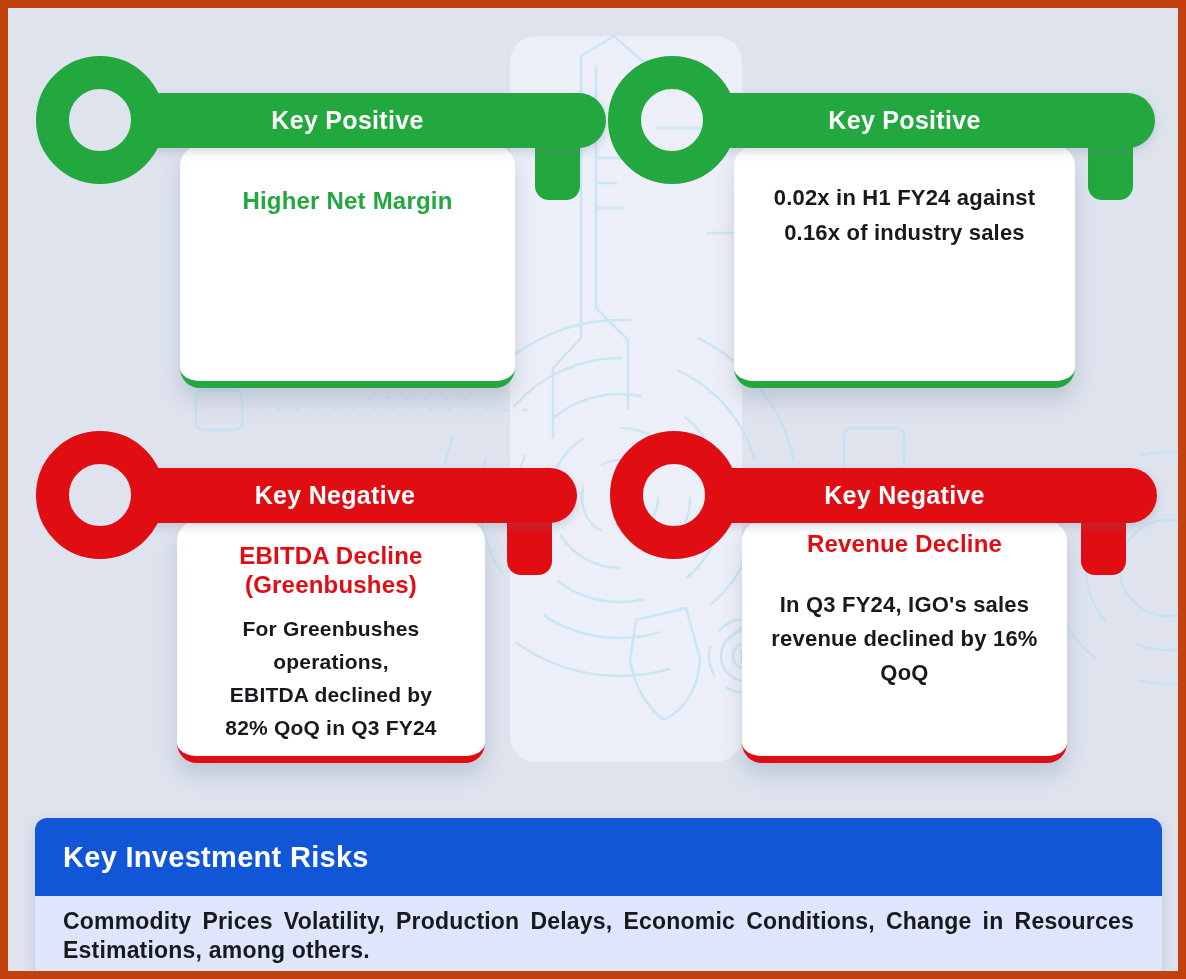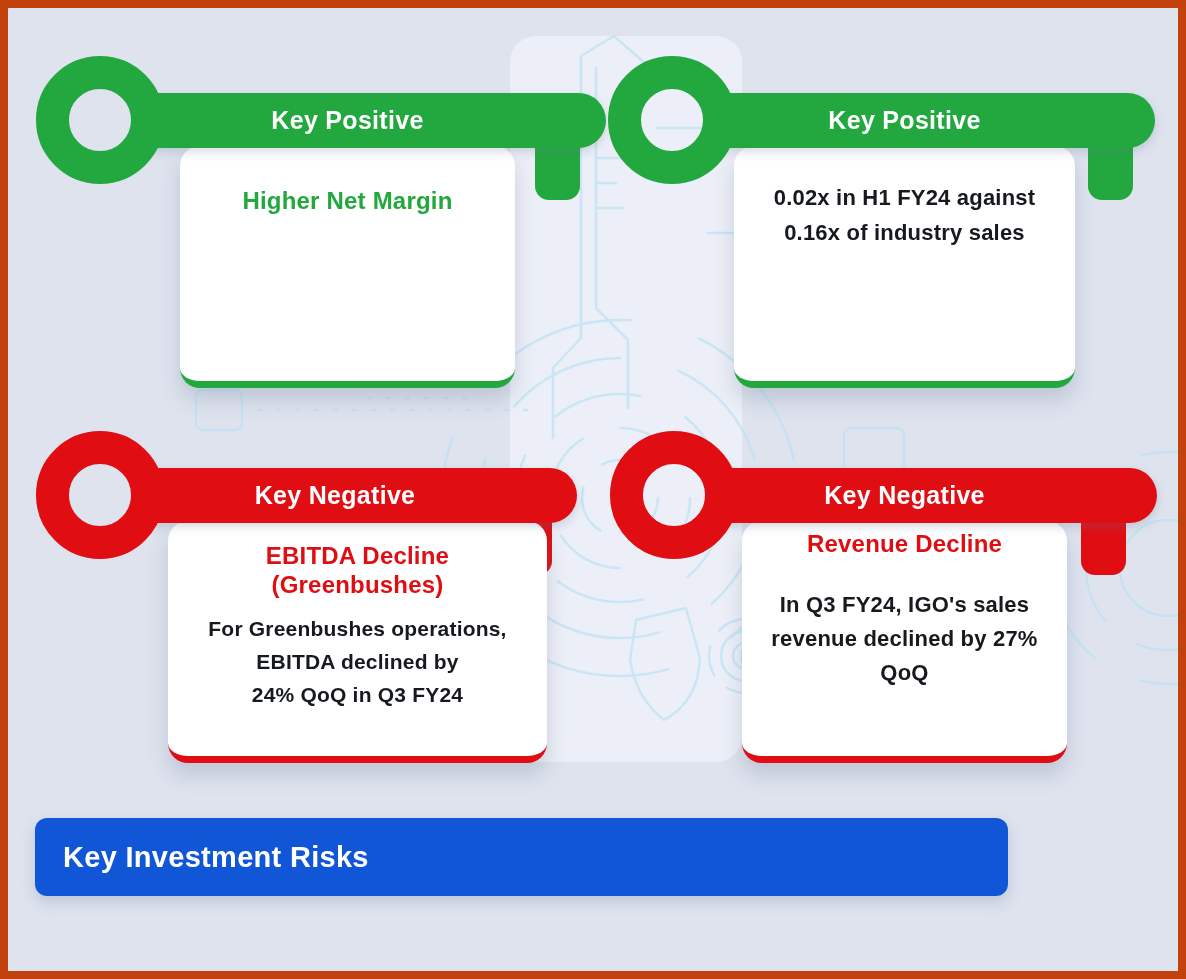--- a/index.html
+++ b/index.html
@@ -50,21 +50,21 @@
     font-weight:bold;font-size:22px;line-height:35px;color:var(--ink);
     white-space:pre-line;letter-spacing:.2px;
   }
   .card-1 .card-title,.card-2 .card-title{margin-top:40px;}
   .card-1 .card-body,.card-2 .card-body{margin-top:34px;}
   .card-3 .card-title{margin-top:20px;}
   .card-3 .card-body{margin-top:13px;line-height:33px;font-size:21px;}
   .card-4 .card-title{margin-top:8px;}
   .card-4 .card-body{margin-top:30px;line-height:34px;}
   .risk-panel{
-    position:absolute;left:27px;top:810px;width:973px;z-index:4;
+    position:absolute;left:27px;top:810px;width:1127px;z-index:4;
     border-radius:12px;overflow:hidden;
     box-shadow:0 6px 14px rgba(100,115,145,.25);
   }
   .risk-header{
     background:var(--blue);height:78px;display:flex;align-items:center;
     padding:0 28px;color:#fff;font-weight:bold;font-size:29px;
     letter-spacing:.3px;
   }
   .risk-body{
     background:var(--risk-bg);padding:11px 28px 12px;
@@ -136,41 +136,42 @@
       <div class="card-body">0.02x in H1 FY24 against
 0.16x of industry sales</div>
     </div>
   </div>
 
   <div class="key-group neg">
     <div class="key-bar" style="left:140px;top:460px;width:429px"></div>
     <div class="key-ring" style="left:28px;top:423px"></div>
     <div class="key-tooth" style="left:499px;top:513px"></div>
     <div class="key-label" style="left:169px;top:460px;width:316px">Key Negative</div>
-    <div class="card card-3" style="left:160px;top:513px;width:379px;height:242px">
+    <div class="card card-3" style="left:169px;top:513px;width:308px;height:242px">
       <div class="card-title">EBITDA Decline
 (Greenbushes)</div>
       <div class="card-body">For Greenbushes operations,
 EBITDA declined by
-24% QoQ in Q3 FY24</div>
+82% QoQ in Q3 FY24</div>
     </div>
   </div>
 
   <div class="key-group neg">
     <div class="key-bar" style="left:714px;top:460px;width:435px"></div>
     <div class="key-ring" style="left:602px;top:423px"></div>
     <div class="key-tooth" style="left:1073px;top:513px"></div>
     <div class="key-label" style="left:734px;top:460px;width:325px">Key Negative</div>
     <div class="card card-4" style="left:734px;top:513px;width:325px;height:242px">
       <div class="card-title">Revenue Decline</div>
       <div class="card-body">In Q3 FY24, IGO's sales
-revenue declined by 27%
+revenue declined by 16%
 QoQ</div>
     </div>
   </div>
 
   <div class="risk-panel">
     <div class="risk-header">
       <span>Key Investment Risks</span>
     </div>
+    <div class="risk-body">Commodity Prices Volatility, Production Delays, Economic Conditions, Change in Resources Estimations, among others.</div>
   </div>
 
 </div>
 
 </body></html>

